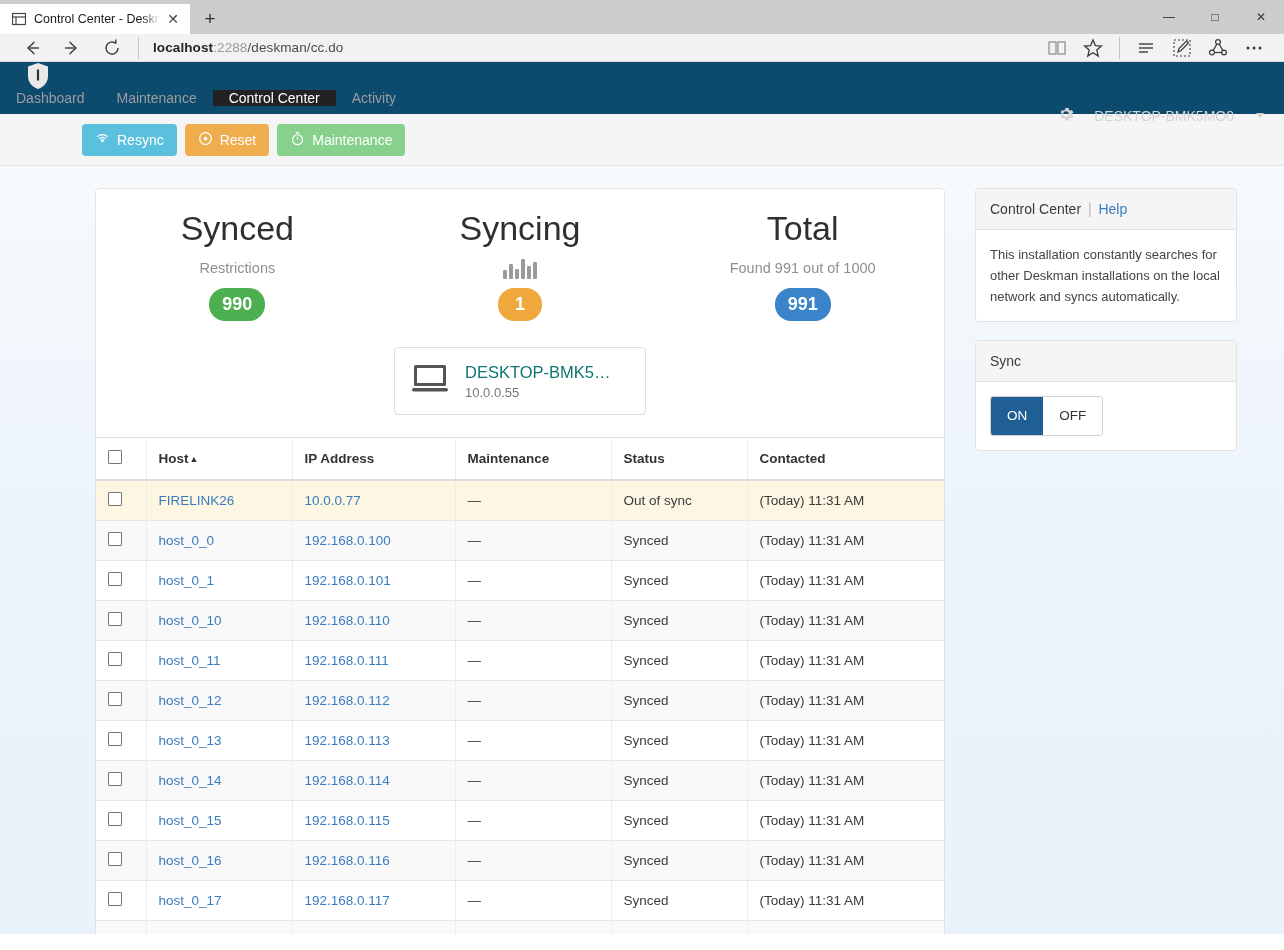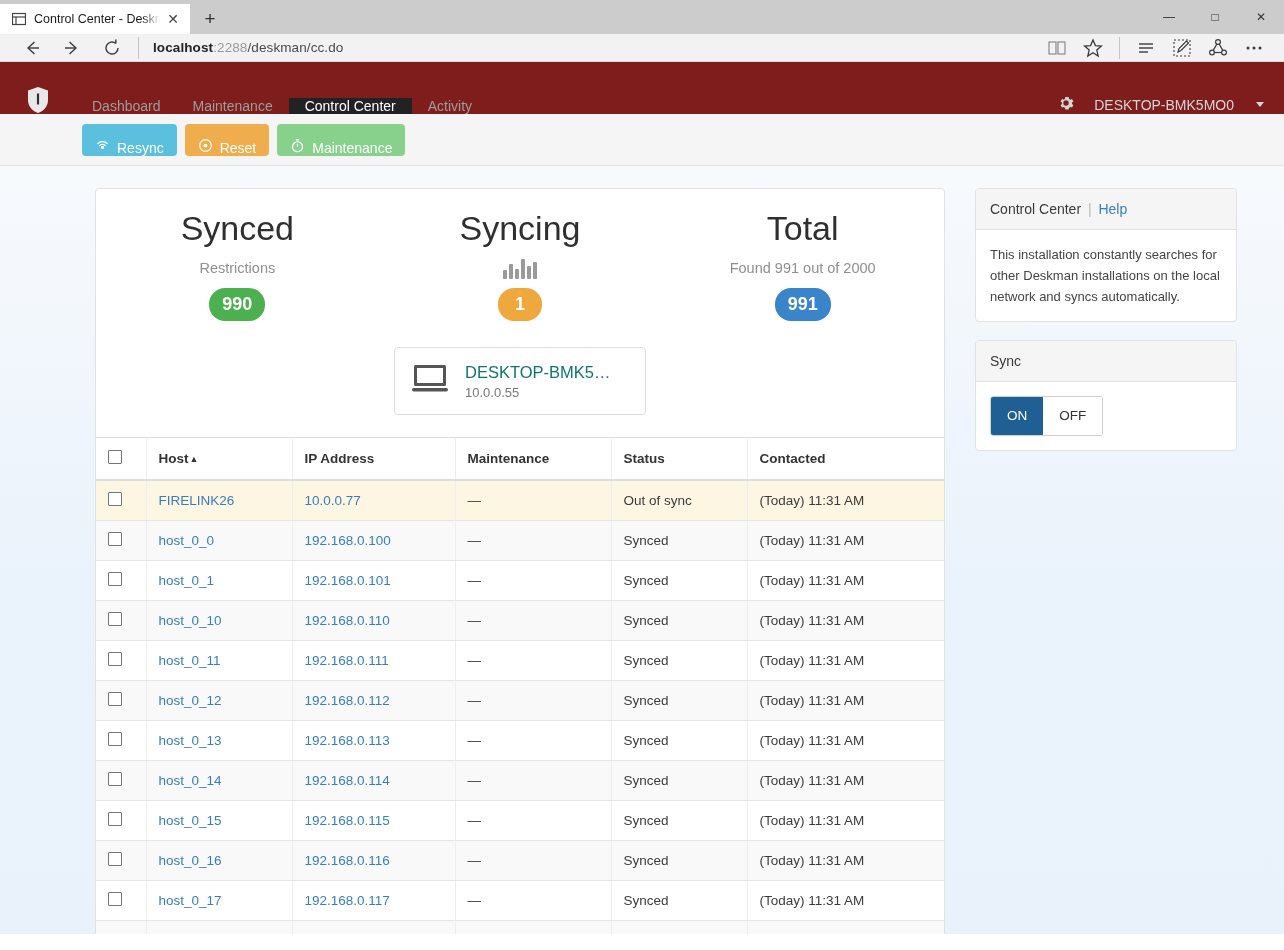--- a/index.html
+++ b/index.html
@@ -139,24 +139,25 @@
   .tb-sep {
     width: 1px;
     height: 22px;
     background: #c6c6c6;
     margin: 0 8px;
   }
 
   
   .app-navbar {
     height: 52px;
-    background: #7f1d1d;
-    display: flex;
-    align-items: flex-end;
+    background: #0c4a6e;
+    display: flex;
+    align-items: flex-start;
     position: relative;
+    flex-direction: column;
   }
   .brand {
     width: 76px;
     display: flex;
     align-items: center;
     justify-content: center;
   }
   .navlinks { display: flex; align-items: stretch; }
   .navlink {
     display: flex;
@@ -192,21 +193,21 @@
     background: #f5f5f5;
     border-bottom: 1px solid #e3e3e3;
     display: flex;
     align-items: center;
     padding-left: 82px;
     gap: 8px;
     box-sizing: border-box;
   }
   .btn {
     display: inline-flex;
-    align-items: flex-end;
+    align-items: center;
     gap: 7px;
     height: 32px;
     padding: 0 13px;
     border-radius: 4px;
     color: #ffffff;
     font-size: 14px;
     border: none;
     box-sizing: border-box;
   }
   .btn-resync { background: #5bc0de; }
@@ -528,21 +529,21 @@
                 <i style="height:10px"></i>
                 <i style="height:20px"></i>
                 <i style="height:13px"></i>
                 <i style="height:17px"></i>
             </span>
           </div>
           <div class="badge badge-orange">1</div>
         </div>
         <div class="stat">
           <div class="stat-title">Total</div>
-          <div class="stat-sub">Found 991 out of 2000</div>
+          <div class="stat-sub">Found 991 out of 1000</div>
           <div class="badge badge-blue">991</div>
         </div>
       </div>
 
       <div class="device-card">
         <span>
           <svg width="40" height="32" viewBox="0 0 40 32">
               <rect x="3" y="2" width="32" height="21" rx="1.5" fill="#545454"></rect>
               <rect x="6" y="5" width="26" height="15" fill="#ffffff"></rect>
               <rect x="1" y="25" width="36" height="3.5" rx="1.7" fill="#545454"></rect>

